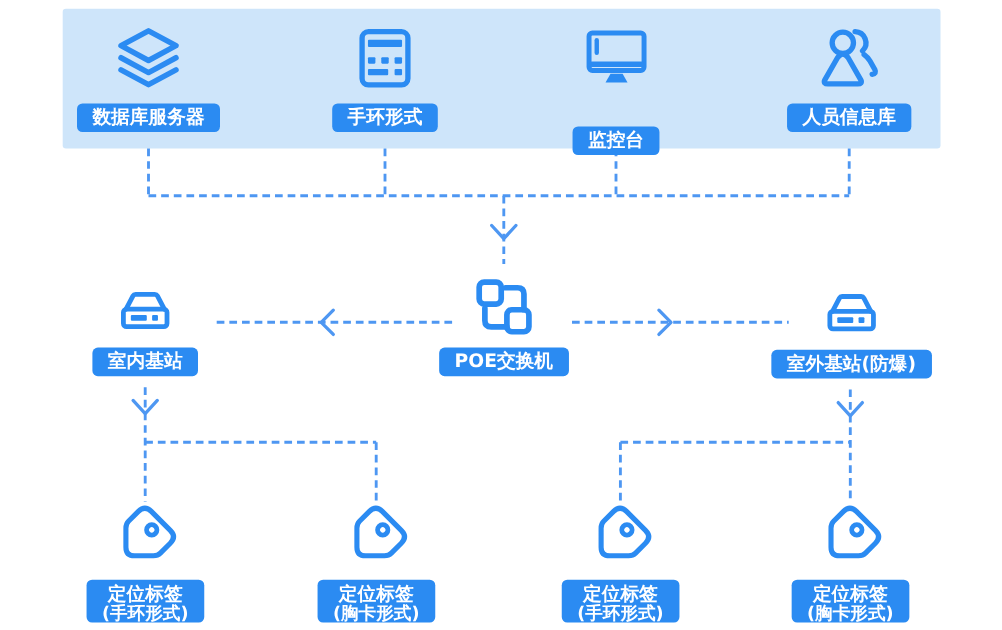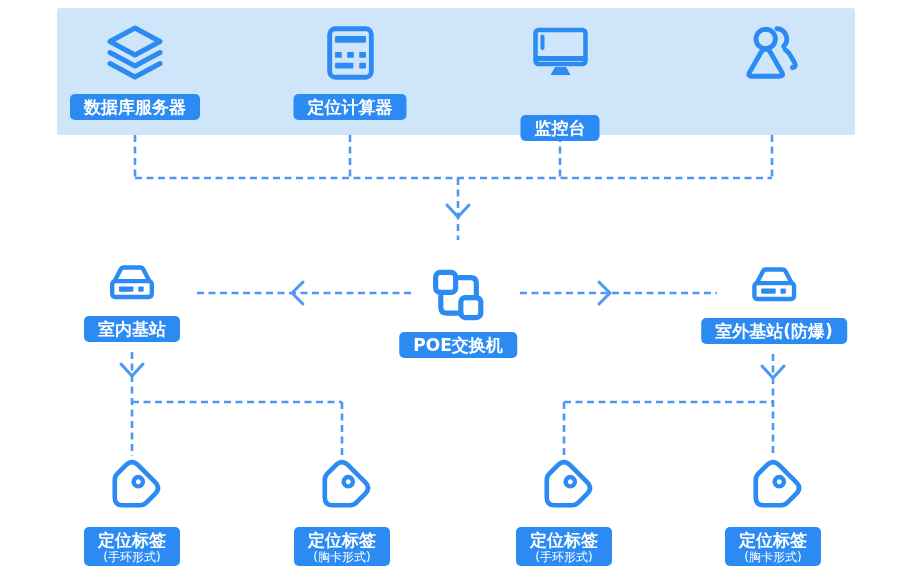--- a/index.html
+++ b/index.html
@@ -15,21 +15,21 @@
   .node{
     position:absolute;transform:translateX(-50%);
     display:flex;flex-direction:column;align-items:center;z-index:2;
   }
   .iconbox{display:flex;align-items:center;justify-content:center;}
   .iconbox svg{overflow:visible;display:block;}
   .btn{
     background:#2b8bf2;color:#ffffff;font-weight:bold;font-size:17px;line-height:24px;
     padding:1px 14px;border-radius:5px;white-space:nowrap;text-align:center;
   }
-  .btn .sub{display:block;font-size:12px;font-weight:400;line-height:15px;margin-top:-2px;}
+  .btn .sub{display:block;font-size:16px;font-weight:700;line-height:15px;margin-top:-2px;}
   .mt8{margin-bottom:8px;} .mt6{margin-bottom:6px;}
   .h66{height:66px;} .h62{height:62px;} .h54{height:54px;}
   .stroke{fill:none;stroke:#2b8bf2;stroke-linecap:round;stroke-linejoin:round;}
   .fillb{fill:#2b8bf2;stroke:none;}
   .dash{fill:none;stroke:#4e97f2;stroke-width:2.6;stroke-dasharray:7 4.5;}
   .chev{fill:none;stroke:#4e97f2;stroke-width:3;stroke-linecap:round;stroke-linejoin:round;}
 </style>
 </head>
 <body>
 
@@ -76,21 +76,21 @@
     <svg width="62" height="62" viewBox="0 0 64 64">
       <rect class="stroke" stroke-width="5" x="10.5" y="7" width="43" height="50" rx="6"></rect>
       <rect class="fillb" x="16" y="14.5" width="32" height="7" rx="1"></rect>
       <rect class="fillb" x="16" y="31" width="7" height="6" rx="1"></rect>
       <rect class="fillb" x="28.5" y="31" width="7" height="6" rx="1"></rect>
       <rect class="fillb" x="41" y="31" width="7" height="6" rx="1"></rect>
       <rect class="fillb" x="16" y="42" width="19" height="6" rx="1"></rect>
       <rect class="fillb" x="41" y="42" width="7" height="6" rx="1"></rect>
     </svg>
   </div>
-  <div class="btn">定位计算器</div>
+  <div class="btn">手环形式</div>
 </div>
 
 <div class="node" style="left:560px;top:20px;gap:21px;">
   <div class="iconbox h66 mt8">
     <svg width="64" height="64" viewBox="0 0 64 64">
       <rect class="stroke" stroke-width="4.5" x="7" y="9" width="50" height="34" rx="3"></rect>
       <line class="stroke" stroke-width="4" x1="14" y1="15.5" x2="14" y2="27"></line>
       <line class="stroke" stroke-width="5" x1="9.5" y1="37.5" x2="54.5" y2="37.5"></line>
       <path class="fillb" d="M26.5 46 L37.5 46 L42 54 L22 54 Z"></path>
     </svg>
@@ -100,35 +100,36 @@
 
 <div class="node" style="left:772px;top:20px;">
   <div class="iconbox h66 mt8">
     <svg width="62" height="62" viewBox="0 0 64 64">
       <path class="stroke" stroke-width="5" d="M37 7 a10.5 10.5 0 0 1 7 18"></path>
       <path class="stroke" stroke-width="5" d="M45.5 28.5 q3.5 2.5 5.5 6 l4.5 8 q2 4 -2.5 4.5"></path>
       <path class="stroke" stroke-width="5" fill="#cee5fa" d="M8.5 52.5 Q7 56 11.5 56 H39.5 Q44 56 42.5 52.5 L30.5 31.5 Q25.5 24.5 20.5 31.5 Z"></path>
       <circle class="stroke" stroke-width="5" fill="#cee5fa" cx="25.5" cy="17.5" r="10"></circle>
     </svg>
   </div>
+  <div class="btn">人员信息库</div>
 </div>
 
 <div class="node" style="left:132px;top:256px;">
   <div class="iconbox h54 mt6">
     <svg width="58" height="48" viewBox="0 0 60 48">
       <path class="stroke" stroke-width="4.5" d="M12 22 L18.5 9.5 Q19.3 8 21 8 H39 Q40.7 8 41.5 9.5 L48 22"></path>
       <rect class="stroke" stroke-width="4.5" x="9.5" y="22" width="41" height="16.5" rx="3"></rect>
       <rect class="fillb" x="16.5" y="27.5" width="15" height="5.5" rx="1"></rect>
       <rect class="fillb" x="36.5" y="27.5" width="5.5" height="5.5" rx="1"></rect>
     </svg>
   </div>
   <div class="btn">室内基站</div>
 </div>
 
-<div class="node" style="left:458px;top:264px;">
+<div class="node" style="left:458px;top:248px;">
   <div class="iconbox h62 mt6">
     <svg width="62" height="62" viewBox="0 0 48 48">
       <rect class="stroke" stroke-width="4" x="6.5" y="6.5" width="15.5" height="15.5" rx="3.5"></rect>
       <rect class="stroke" stroke-width="4" x="26" y="26" width="15.5" height="15.5" rx="3.5"></rect>
       <path class="stroke" stroke-width="4" d="M25 10.5 H33.5 Q38 10.5 38 15 V26"></path>
       <path class="stroke" stroke-width="4" d="M10.5 25 V33.5 Q10.5 38 15 38 H26"></path>
     </svg>
   </div>
   <div class="btn">POE交换机</div>
 </div>

